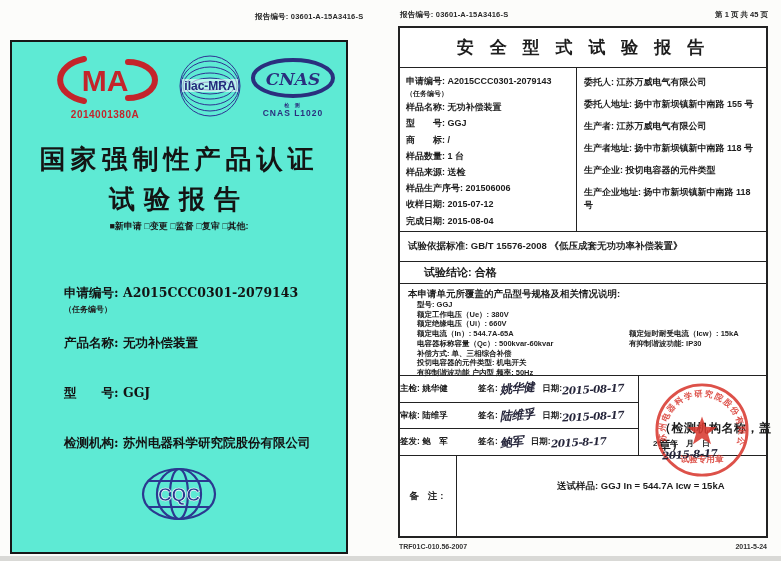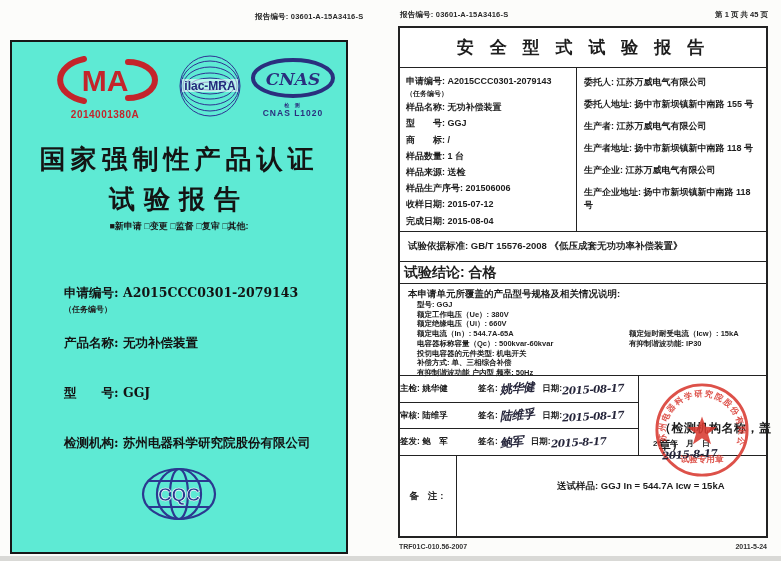--- a/index.html
+++ b/index.html
@@ -42,21 +42,21 @@
              font-family:"DejaVu Serif","Liberation Serif",serif; font-size:17px; font-weight:bold; letter-spacing:5px; }
   .r-info { height:164px; border-bottom:1.5px solid #222; display:flex; }
   .r-info-left { width:177px; border-right:1px solid #222; padding:5px 4px 0 6px; }
   .sample-line { font-size:9px; font-weight:bold; line-height:16.2px; white-space:nowrap; }
   .sample-line.small { font-size:7px; line-height:10px; }
   .r-info-right { flex:1; padding:8px 5px 0 7px; }
   .client-line { font-size:9px; font-weight:bold; line-height:13px; margin-bottom:9px; }
   .r-standard { height:30px; border-bottom:1px solid #222; display:flex; align-items:center;
                 padding-left:8px; font-size:9.5px; font-weight:bold; }
   .r-conclusion { height:22px; border-bottom:1px solid #222; display:flex; align-items:center;
-                  padding-left:4px; font-size:14px; font-weight:bold; }
+                  padding-left:24px; font-size:11px; font-weight:bold; }
   .r-coverage { height:92px; border-bottom:1px solid #222; padding:3px 6px 0 8px; }
   .cov-title { font-size:9.5px; font-weight:bold; line-height:13px; }
   .cov-line { font-size:7.5px; font-weight:bold; line-height:9.7px; white-space:nowrap;padding-left:9px; }
   .cov-line .a { display:inline-block; min-width:212px; }
   .r-sign { height:80px; border-bottom:1px solid #222; display:flex; }
   .sign-left { width:238px; display:flex; flex-direction:column; }
   .sign-row { flex:1; display:flex; align-items:center; font-size:8.5px; font-weight:bold; }
   .sign-row + .sign-row { border-top:1px solid #222; }
   .sign-role { width:78px; }
   .sign-lbl { margin-right:2px; }
@@ -174,37 +174,37 @@
       <div class="sample-line">样品来源: 送检</div>
       <div class="sample-line">样品生产序号: 201506006</div>
       <div class="sample-line">收样日期: 2015-07-12</div>
       <div class="sample-line">完成日期: 2015-08-04</div>
     </div>
     <div class="r-info-right">
       <div class="client-line">委托人: 江苏万威电气有限公司</div>
       <div class="client-line">委托人地址: 扬中市新坝镇新中南路 155 号</div>
       <div class="client-line">生产者: 江苏万威电气有限公司</div>
       <div class="client-line">生产者地址: 扬中市新坝镇新中南路 118 号</div>
-      <div class="client-line">生产企业: 江苏万威电气有限公司</div>
+      <div class="client-line">生产企业: 投切电容器的元件类型</div>
       <div class="client-line">生产企业地址: 扬中市新坝镇新中南路 118 号</div>
     </div>
   </div>
 
   <div class="r-standard">试验依据标准: GB/T 15576-2008 《低压成套无功功率补偿装置》</div>
   <div class="r-conclusion">试验结论: 合格</div>
 
   <div class="r-coverage">
     <div class="cov-title">本申请单元所覆盖的产品型号规格及相关情况说明:</div>
     <div class="cov-line"><span class="a">型号: GGJ</span><span></span></div>
     <div class="cov-line"><span class="a">额定工作电压（Ue）: 380V</span><span></span></div>
     <div class="cov-line"><span class="a">额定绝缘电压（Ui）: 660V</span><span></span></div>
     <div class="cov-line"><span class="a">额定电流（In）: 544.7A-65A</span><span>额定短时耐受电流（Icw）: 15kA</span></div>
     <div class="cov-line"><span class="a">电容器标称容量（Qc）: 500kvar-60kvar</span><span>有抑制谐波功能: IP30</span></div>
+    <div class="cov-line"><span class="a">补偿方式: 单、三相综合补偿</span><span></span></div>
     <div class="cov-line"><span class="a">投切电容器的元件类型: 机电开关</span><span></span></div>
-    <div class="cov-line"><span class="a">补偿方式: 单、三相综合补偿</span><span></span></div>
     <div class="cov-line"><span class="a">有抑制谐波功能  户内型  频率: 50Hz</span><span></span></div>
   </div>
 
   <div class="r-sign">
     <div class="sign-left">
       <div class="sign-row">
         <span class="sign-role">主检: 姚华健</span>
         <span class="sign-lbl">签名:</span>
         <span class="hw">姚华健</span>
         <span class="sign-date-lbl">日期:</span>

